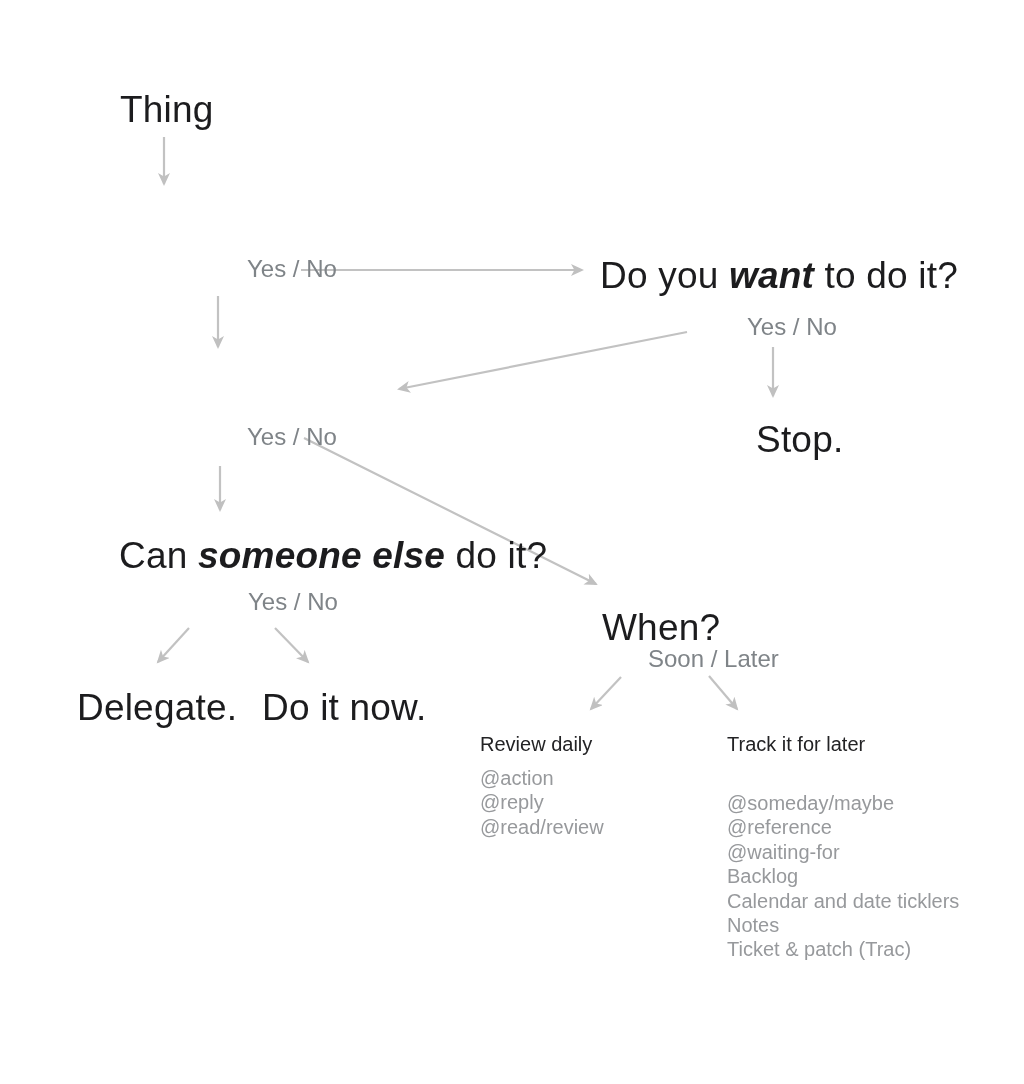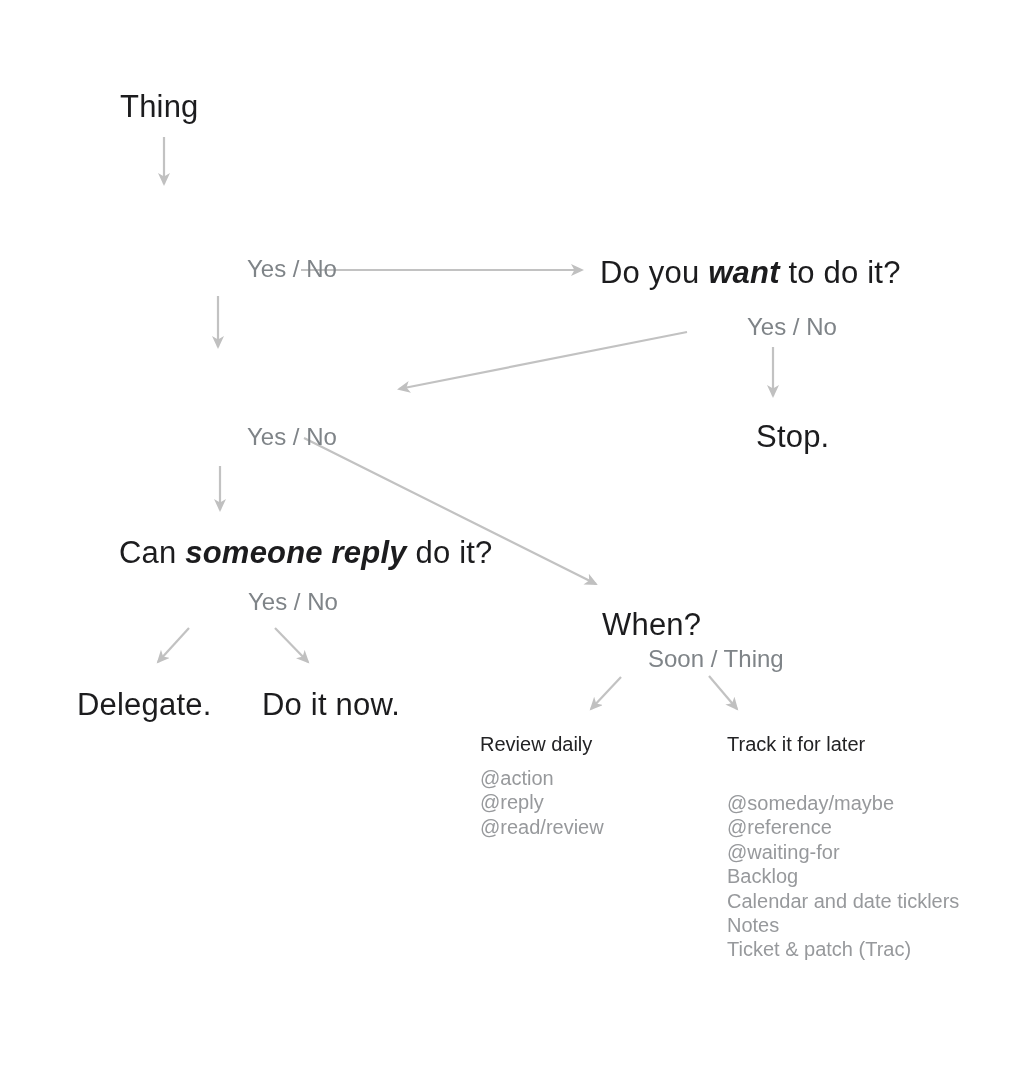--- a/index.html
+++ b/index.html
@@ -6,21 +6,21 @@
   .canvas {
     position: relative;
     width: 1024px;
     height: 1084px;
     background: #ffffff;
     font-family: "Liberation Sans", sans-serif;
     overflow: hidden;
   }
   .abs { position: absolute; white-space: nowrap; }
   .q {
-    font-size: 31px;
+    font-size: 37px;
     line-height: 1.15;
     color: #1c1c1e;
     letter-spacing: 0.2px;
   }
   .q .em { font-style: italic; font-weight: 700; }
   .yn {
     font-size: 24px;
     line-height: 1.1;
     color: #7f8488;
     margin-left: 48px;
@@ -82,32 +82,32 @@
   </div>
 
   <div class="abs yn" style="left:699px; top:314px">Yes / No</div>
 
   <div class="abs q" style="left:756px; top:419px">Stop.</div>
 
 
   <div class="abs yn" style="left:199px; top:424px">Yes / No</div>
 
   <div class="abs q" style="left:119px; top:535px">
-    <span>Can </span><span class="em">someone reply</span><span> do it?</span>
+    <span>Can </span><span class="em">someone else</span><span> do it?</span>
   </div>
 
   <div class="abs yn" style="left:200px; top:589px">Yes / No</div>
 
   <div class="abs q" style="left:77px; top:687px">Delegate.</div>
 
   <div class="abs q" style="left:262px; top:687px">Do it now.</div>
 
   <div class="abs q" style="left:602px; top:607px">When?</div>
 
-  <div class="abs yn" style="left:600px; top:646px">Soon / Thing</div>
+  <div class="abs yn" style="left:600px; top:646px">Soon / Later</div>
 
   <div class="abs small-title" style="left:480px; top:732px">Review daily</div>
 
   <div class="abs small-list" style="left:480px; top:766px">
       <div class="li">@action</div>
       <div class="li">@reply</div>
       <div class="li">@read/review</div>
     </div>
 
   <div class="abs small-title" style="left:727px; top:732px">

